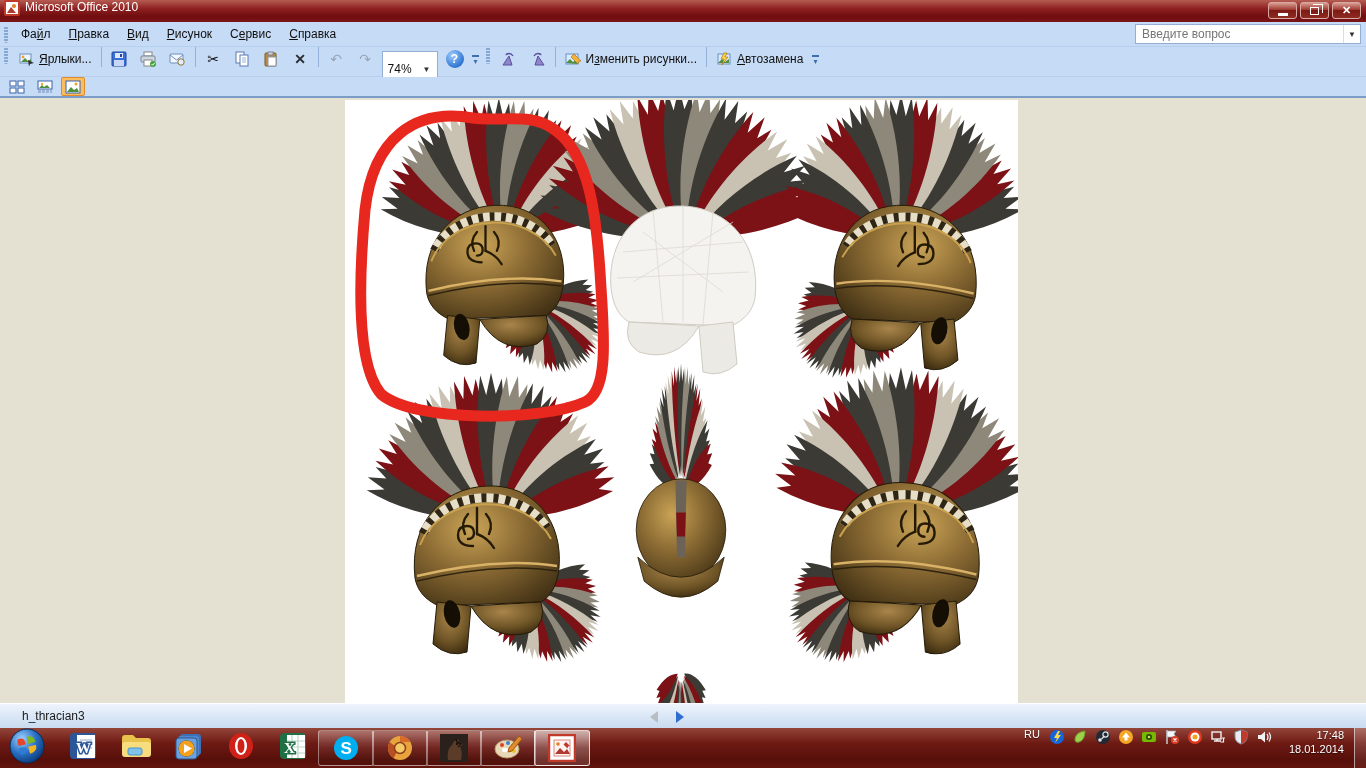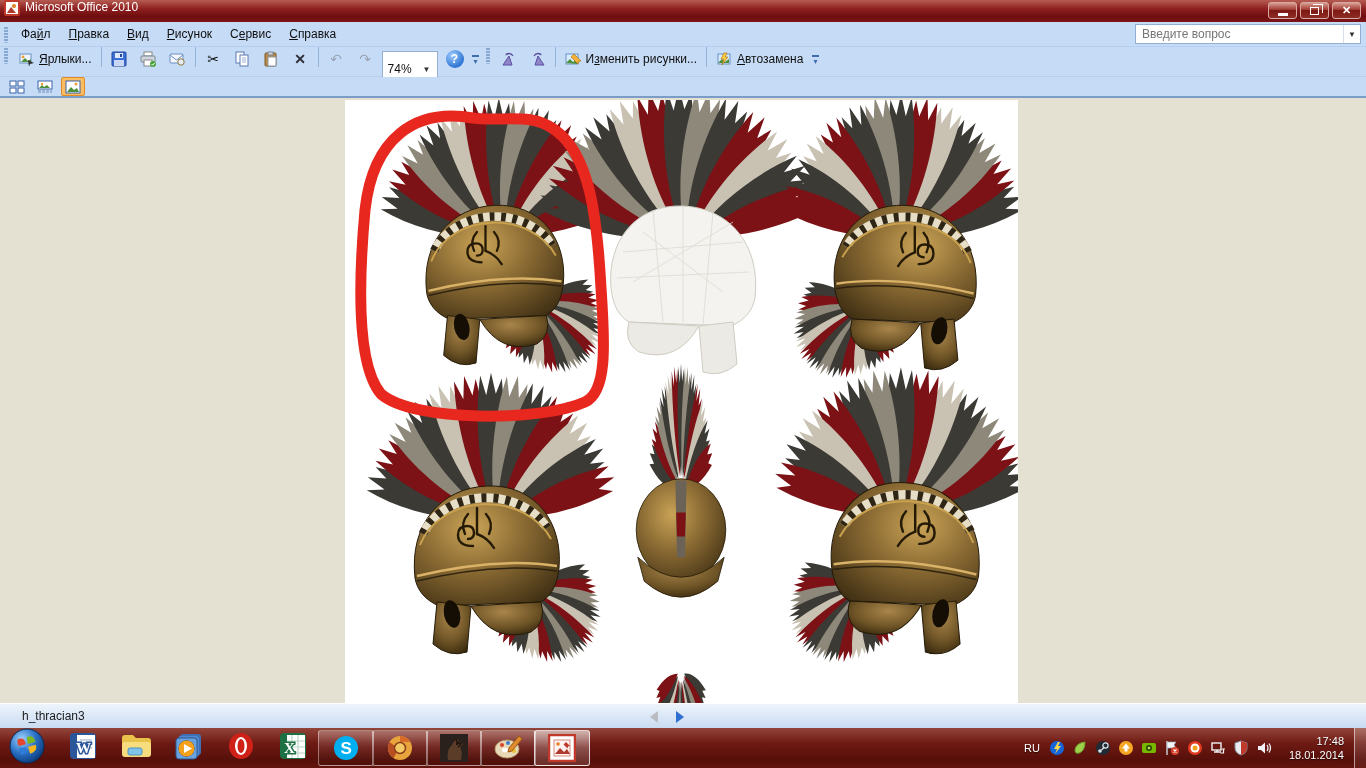--- a/index.html
+++ b/index.html
@@ -57,21 +57,21 @@
 .slider{width:238px;height:4px;background:linear-gradient(#9ab0c8,#e8f0f8);border:1px solid #8aa0bb;border-radius:2px;position:relative}
 .thumb{position:absolute;left:42%;top:-7px;width:11px;height:17px;background:linear-gradient(#ffffff,#d5dde8);border:1px solid #7f94ad;border-radius:2px 2px 4px 4px}
 
 .taskbar{position:absolute;top:728px;left:0;right:0;height:40px;
   background:linear-gradient(#93453a 0%,#6e1a14 38%,#570f09 80%,#63140d 100%)}
 .task-icons{position:absolute;left:8px;top:0;height:40px;display:flex;align-items:center;gap:22px}
 .appbtn{width:56px;height:36px;border:1px solid rgba(255,255,255,.4);border-radius:3px;
   background:linear-gradient(rgba(255,255,255,.28),rgba(255,255,255,.07) 50%,rgba(0,0,0,.12));
   display:flex;align-items:center;justify-content:center;margin:0 -12px}
 .appbtn.active{background:linear-gradient(rgba(255,255,255,.6),rgba(255,255,255,.25) 50%,rgba(255,255,255,.12));border-color:rgba(255,255,255,.75)}
-.tray{position:absolute;right:0;top:0;height:40px;display:flex;align-items:center;gap:6px;color:#fff;font-size:11px}
+.tray{position:absolute;right:0;top:0;height:40px;display:flex;align-items:flex-start;gap:6px;color:#fff;font-size:11px}
 .tray .lang{margin-right:3px;text-shadow:0 1px 1px rgba(0,0,0,.6)}
 .clock{text-align:right;line-height:14px;margin:0 4px 0 10px;text-shadow:0 1px 1px rgba(0,0,0,.6)}
 .showdesk{width:12px;height:40px;border-left:1px solid rgba(255,255,255,.55);background:linear-gradient(rgba(255,255,255,.22),rgba(255,255,255,.04))}
 .ticon{width:17px;height:17px;display:flex;align-items:center;justify-content:center}
 </style>
 </head>
 <body>
 
 <div class="titlebar">
   <span class="appico"></span>

